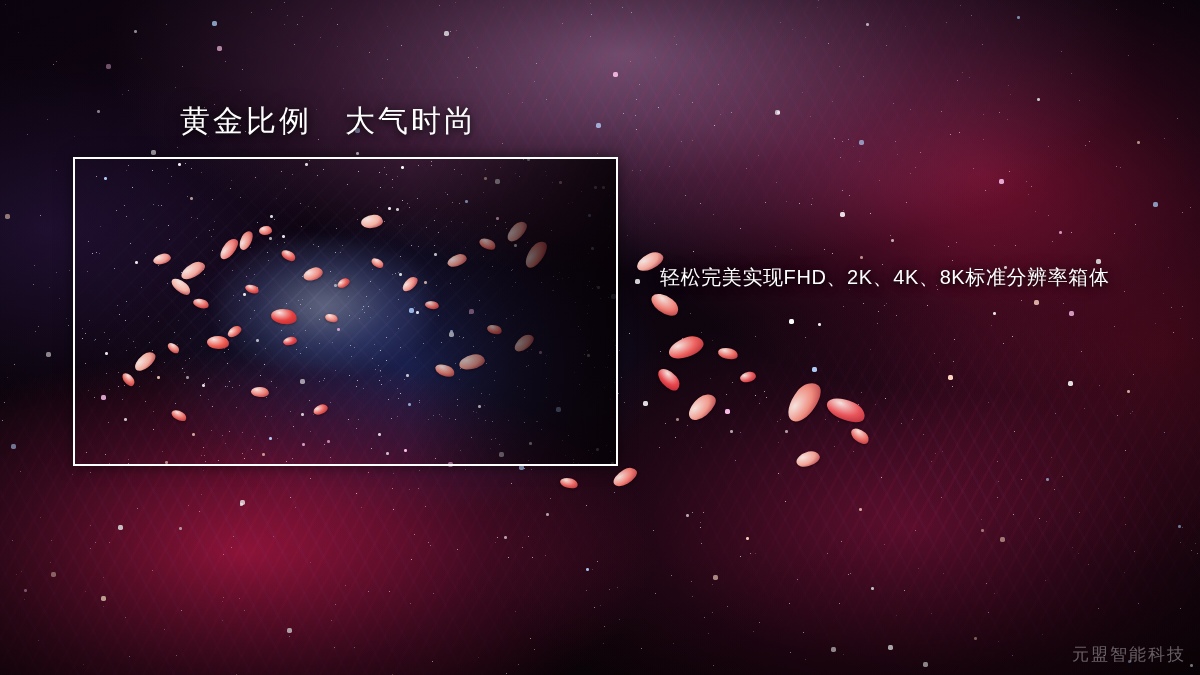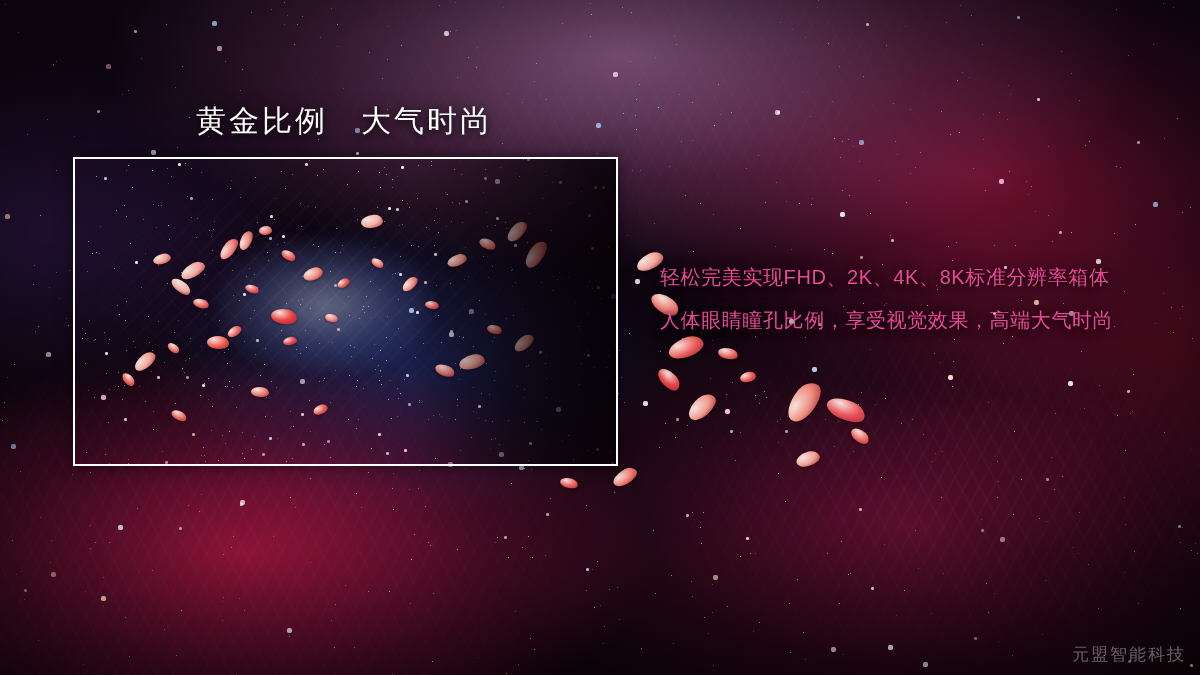--- a/index.html
+++ b/index.html
@@ -87,25 +87,24 @@
 
   
   .petal { position:absolute; border-radius:60% 40% 55% 45% / 55% 55% 45% 45%; }
 
   
   #title {
     position:absolute; left:180px; top:101px;
     font-size:30px; letter-spacing:3px; color:#ffffff;
     white-space:pre;
     text-shadow:0 2px 7px rgba(0,0,0,0.80), 0 0 18px rgba(0,0,0,0.55);
-    margin-left:16px;
   }
   #body-text {
     position:absolute; left:660px; top:256px;
-    color:#ec4899; font-size:20px; line-height:43px; letter-spacing:.6px;
+    color:#ffffff; font-size:20px; line-height:43px; letter-spacing:.6px;
     text-shadow:0 2px 6px rgba(0,0,0,0.78), 0 0 14px rgba(0,0,0,0.50);
     white-space:nowrap;
   }
   #body-text .line { display:block; }
 
   #watermark {
     position:absolute; right:14px; bottom:9px;
     font-size:17px; letter-spacing:2px;
     color:rgba(215,210,215,0.44);
     margin-top:45px;
@@ -180,17 +179,16 @@
         <div class="petal" style="left: 238px; top: 246px; width: 15px; height: 9px; transform: rotate(-20deg); background: radial-gradient(at 30% 30%, rgba(255, 238, 232, 0.95) 0%, rgb(233, 95, 90) 52%, rgba(170, 30, 45, 0.92) 100%); box-shadow: rgba(0, 0, 0, 0.4) 0px 1px 3px;"></div>
         <div class="petal" style="left: 96px; top: 252px; width: 16px; height: 9px; transform: rotate(30deg); background: radial-gradient(at 30% 30%, rgba(255, 238, 232, 0.95) 0%, rgb(234, 106, 98) 52%, rgba(170, 30, 45, 0.92) 100%); box-shadow: rgba(0, 0, 0, 0.4) 0px 1px 3px;"></div>
       </div>
     <div id="panel-dark-right"></div>
   </div>
 
   <div id="title">黄金比例　大气时尚</div>
 
   <div id="body-text">
     <span class="line">轻松完美实现FHD、2K、4K、8K标准分辨率箱体</span>
-    <span class="line">人体眼睛瞳孔比例，享受视觉效果，高端大气时尚</span>
   </div>
 
   <div id="watermark">元盟智能科技</div>
 </div>
 
 </body></html>

